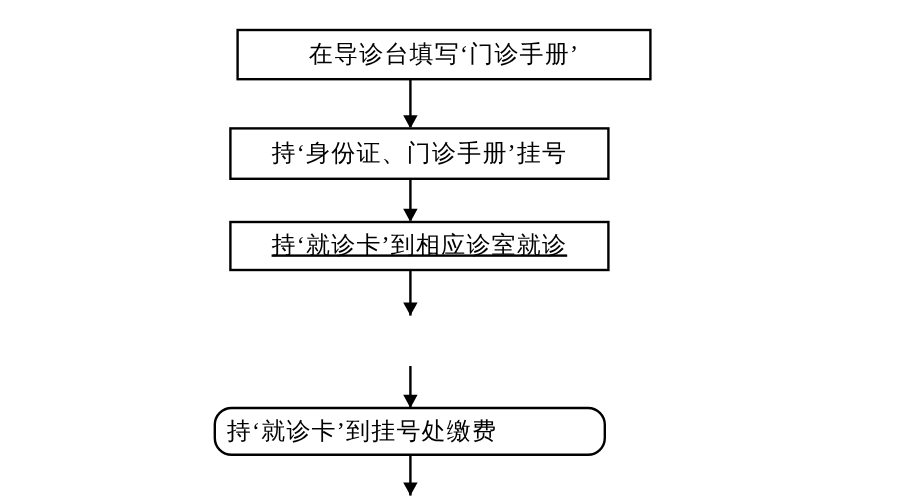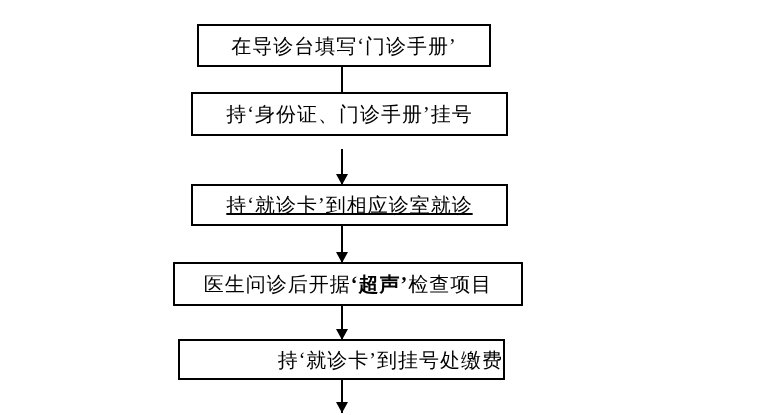--- a/index.html
+++ b/index.html
@@ -18,39 +18,39 @@
     background: #ffffff;
     color: #000000;
     display: flex;
     align-items: center;
     justify-content: center;
     font-size: 20px;
     letter-spacing: 1px;
     white-space: nowrap;
     line-height: 1;
   }
-  .box.align-left { justify-content: flex-end; padding-left: 9px; }
+  .box.align-left { justify-content: flex-start; padding-left: 9px; border-radius: 15px; }
   .seg-bold { font-weight: bold; }
   .arrow {
     position: absolute;
     width: 2px;
     background: #000000;
   }
   .arrow .head {
     position: absolute;
     left: -5px; bottom: 0;
     width: 0; height: 0;
     border-left: 6px solid transparent;
     border-right: 6px solid transparent;
     border-top: 11px solid #000000;
     display: block;
   }
   
-  #box1 { left: 197px; top: 24px;  width: 294px; height: 43px; }
-  #box2 { left: 191px; top: 92px; width: 317px; height: 44px; }
+  #box1 { left: 197px; top: 24px;  width: 346px; height: 43px; }
+  #box2 { left: 191px; top: 106px; width: 317px; height: 44px; }
   #box3 { left: 191px; top: 184px; width: 317px; height: 42px; text-decoration: underline; }
   #box4 { left: 173px; top: 262px; width: 350px; height: 44px; }
   #box5 { left: 178px; top: 339px; width: 327px; height: 41px; }
   
   #arrow1 { left: 341px; top: 66px;  height: 41px; }
   #arrow2 { left: 341px; top: 149px; height: 36px; }
   #arrow3 { left: 341px; top: 225px; height: 38px; }
   #arrow4 { left: 341px; top: 305px; height: 35px; }
   #arrow5 { left: 341px; top: 379px; height: 34px; }
 </style>
@@ -76,25 +76,20 @@
   </div>
 
   <div class="box" id="box3">
     <span>持‘就诊卡’到相应诊室就诊</span>
   </div>
 
   <div class="arrow" id="arrow3">
     <span class="head"></span>
   </div>
 
-  <div class="box" id="box4">
-    <span>医生问诊后开据</span>
-      <span class="seg-bold">‘超声’</span>
-      <span>检查项目</span>
-  </div>
 
   <div class="arrow" id="arrow4">
     <span class="head"></span>
   </div>
 
   <div class="box align-left" id="box5">
     <span>持‘就诊卡’到挂号处缴费</span>
   </div>
 
   <div class="arrow" id="arrow5">

